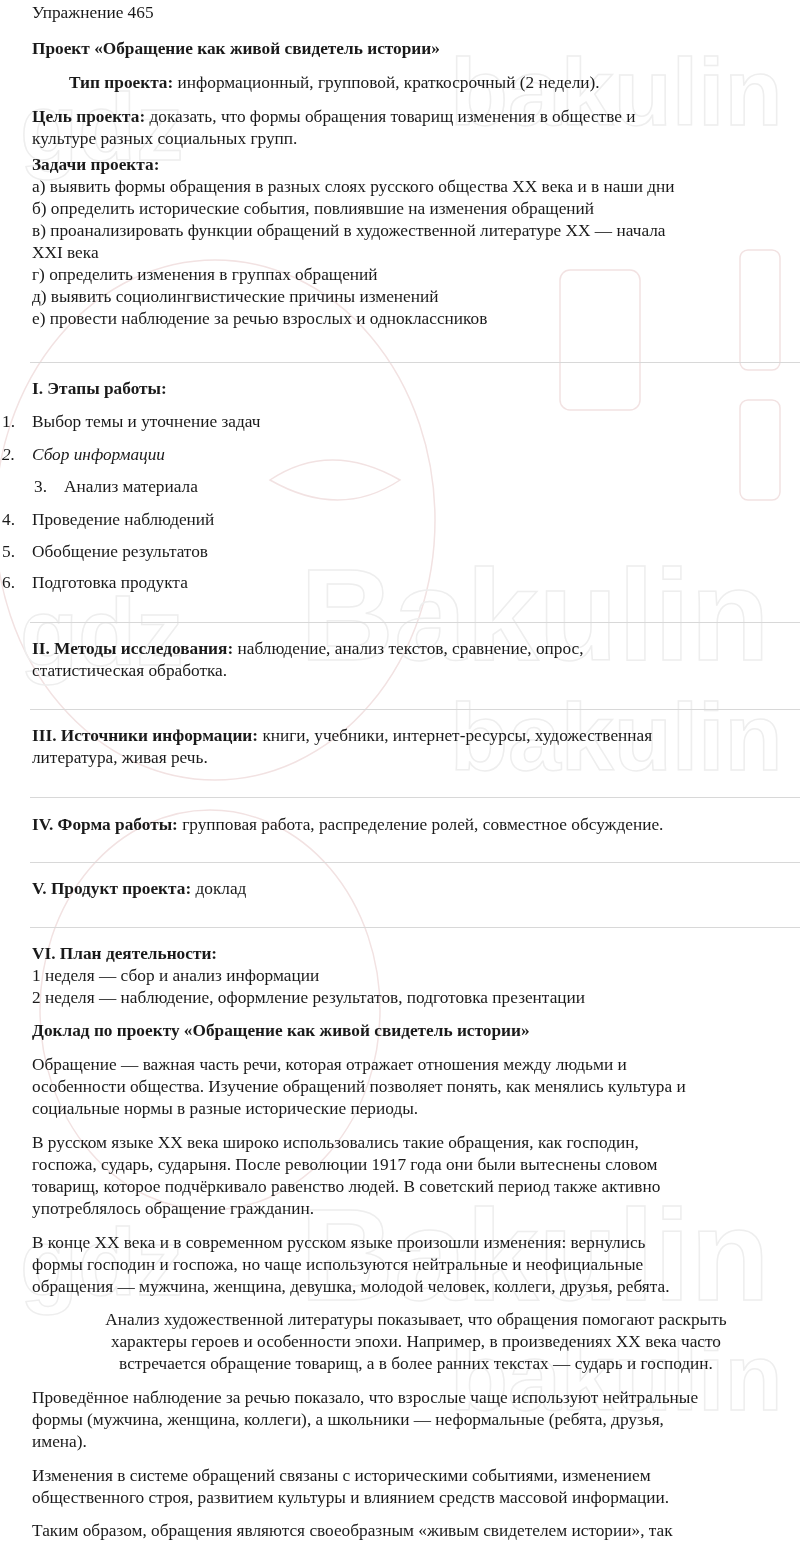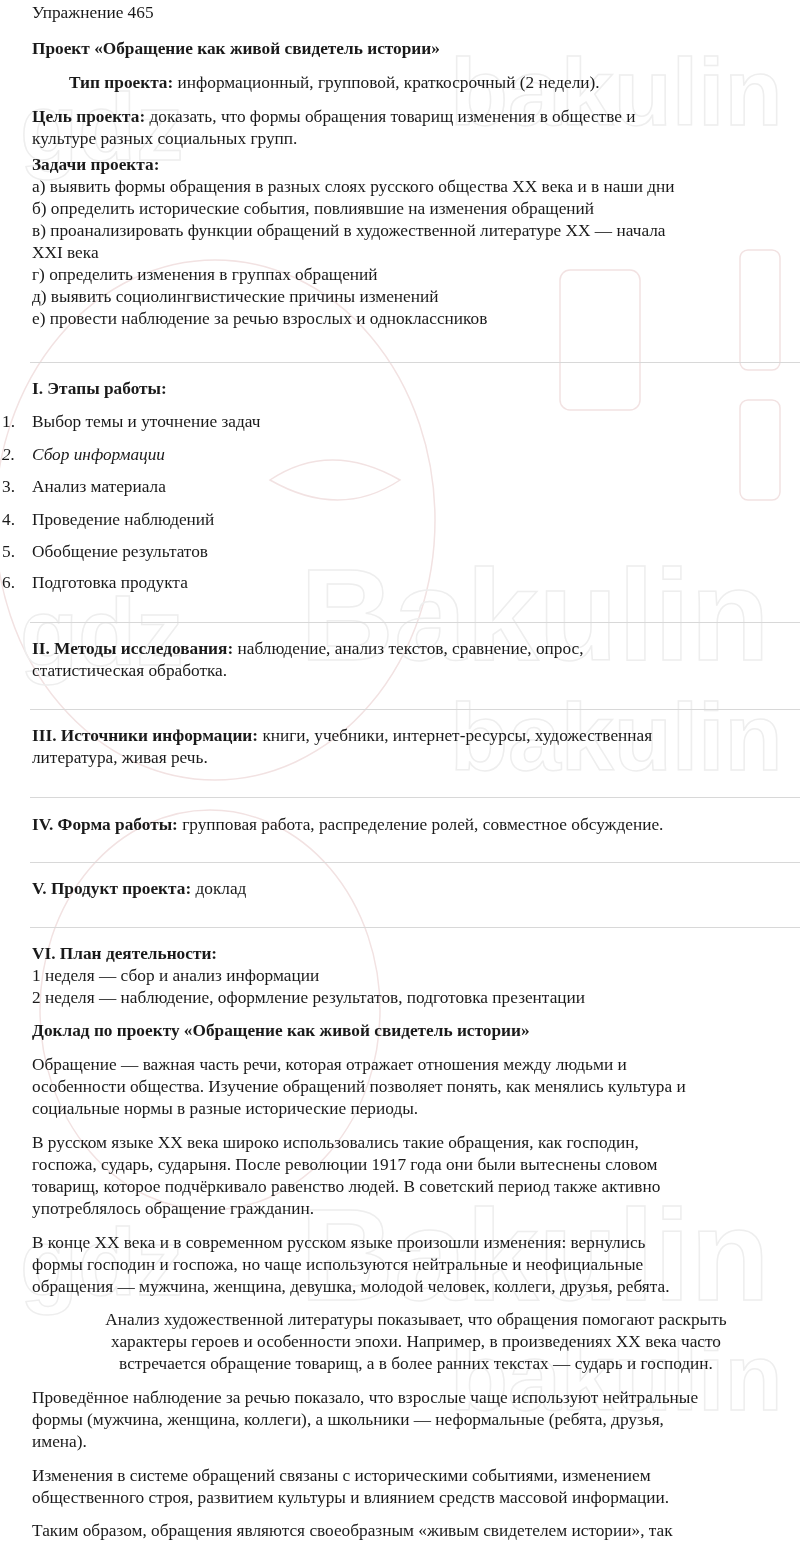--- a/index.html
+++ b/index.html
@@ -66,21 +66,21 @@
     <div class="line">д) выявить социолингвистические причины изменений</div>
     <div class="line">е) провести наблюдение за речью взрослых и одноклассников</div>
   </div>
 
   <div class="hr" style="top:362px;"></div>
 
   <div class="abs line b" style="top:378px;">I. Этапы работы:</div>
 
   <div class="ol-item" style="top:411px;"><span class="num">1.</span><span>Выбор темы и уточнение задач</span></div>
   <div class="ol-item" style="top:444px;font-style:italic;"><span class="num">2.</span><span>Сбор информации</span></div>
-  <div class="ol-item" style="top:476px;"><span class="num">3.</span><span>Анализ материала</span></div>
+  <div class="ol-item" style="top:476px;padding-left:32px;"><span class="num">3.</span><span>Анализ материала</span></div>
   <div class="ol-item" style="top:509px;"><span class="num">4.</span><span>Проведение наблюдений</span></div>
   <div class="ol-item" style="top:541px;"><span class="num">5.</span><span>Обобщение результатов</span></div>
   <div class="ol-item" style="top:572px;"><span class="num">6.</span><span>Подготовка продукта</span></div>
 
   <div class="hr" style="top:622px;"></div>
 
   <div class="abs" style="top:638px;">
     <div class="line"><span class="b">II. Методы исследования:</span><span> наблюдение, анализ текстов, сравнение,  опрос,</span></div>
     <div class="line">статистическая обработка.</div>
   </div>

